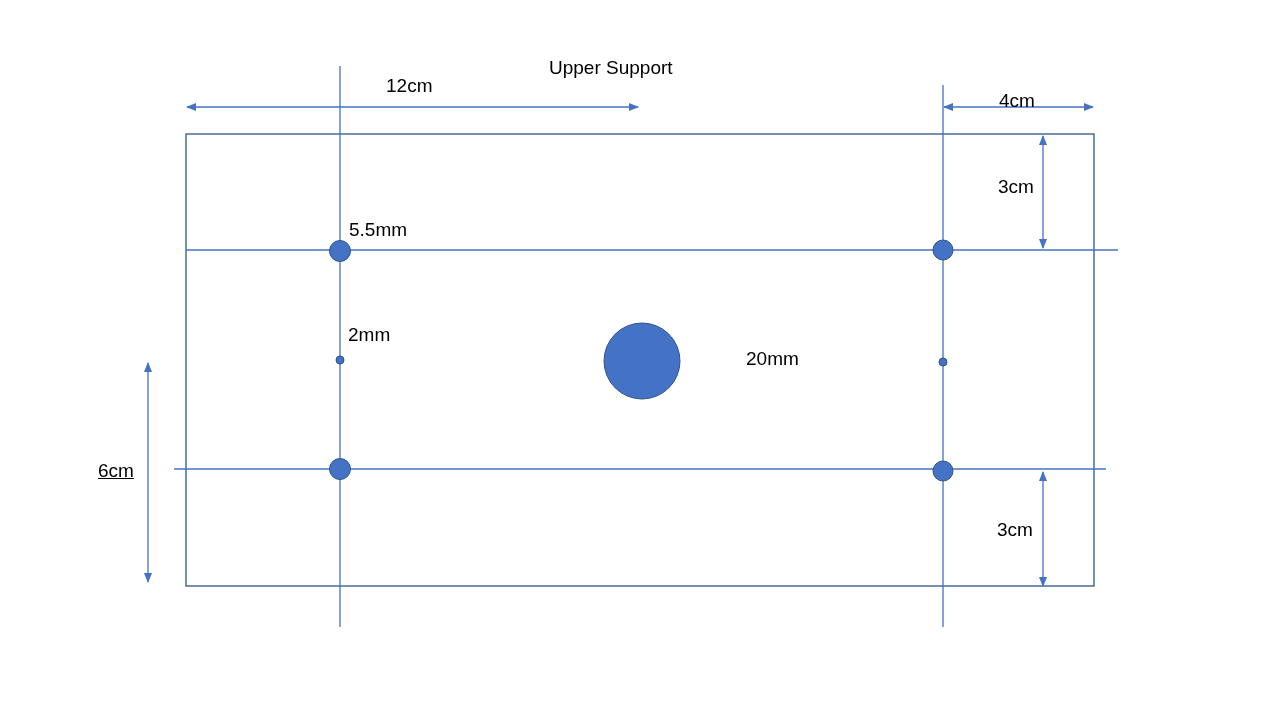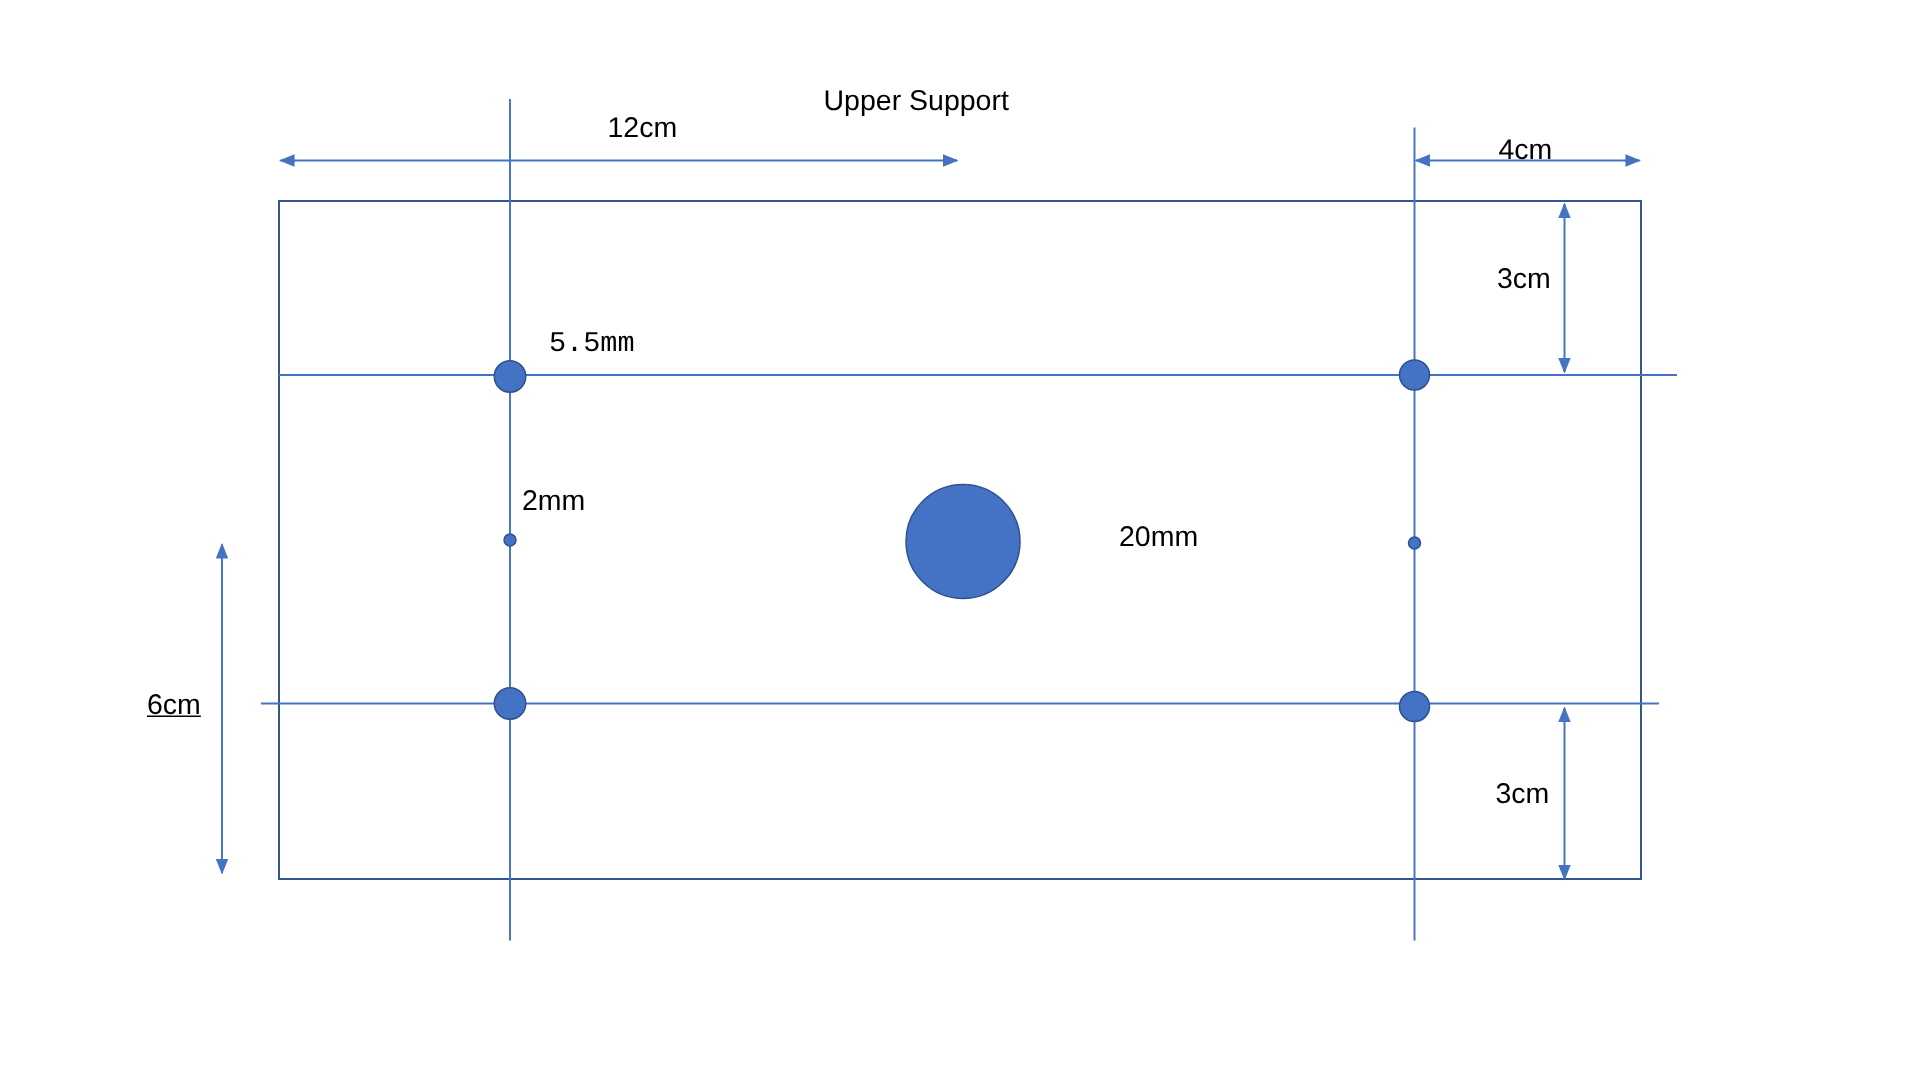--- a/index.html
+++ b/index.html
@@ -35,20 +35,20 @@
   <circle cx="340" cy="251" r="10.5" fill="#4472C4" stroke="#2F528F" stroke-width="1"></circle>
   <circle cx="943" cy="250" r="10" fill="#4472C4" stroke="#2F528F" stroke-width="1"></circle>
   <circle cx="340" cy="469" r="10.5" fill="#4472C4" stroke="#2F528F" stroke-width="1"></circle>
   <circle cx="943" cy="471" r="10" fill="#4472C4" stroke="#2F528F" stroke-width="1"></circle>
   <circle cx="340" cy="360" r="4" fill="#4472C4" stroke="#2F528F" stroke-width="1"></circle>
   <circle cx="943" cy="362" r="4" fill="#4472C4" stroke="#2F528F" stroke-width="1"></circle>
   <circle cx="642" cy="361" r="38" fill="#4472C4" stroke="#2F528F" stroke-width="1"></circle>
 </svg>
 
 <div class="lbl" style="left:549px; top:58px;">Upper Support</div>
-<div class="lbl" style="left:386px; top:76px;margin-left:19px;">12cm</div>
+<div class="lbl" style="left:386px; top:76px;">12cm</div>
 <div class="lbl" style="left:999px; top:91px;">4cm</div>
 <div class="lbl" style="left:998px; top:177px;">3cm</div>
 <div class="lbl" style="left:997px; top:520px;">3cm</div>
 <div class="lbl" style="left:98px; top:461px;text-decoration:underline;">6cm</div>
-<div class="lbl" style="left:366px; top:220px;font-family:Liberation Mono, monospace;">5.5mm</div>
+<div class="lbl" style="left:349px; top:220px;">5.5mm</div>
 <div class="lbl" style="left:348px; top:325px;">2mm</div>
 <div class="lbl" style="left:702px; top:349px;margin-left:44px;">20mm</div>
 
 </body></html>

